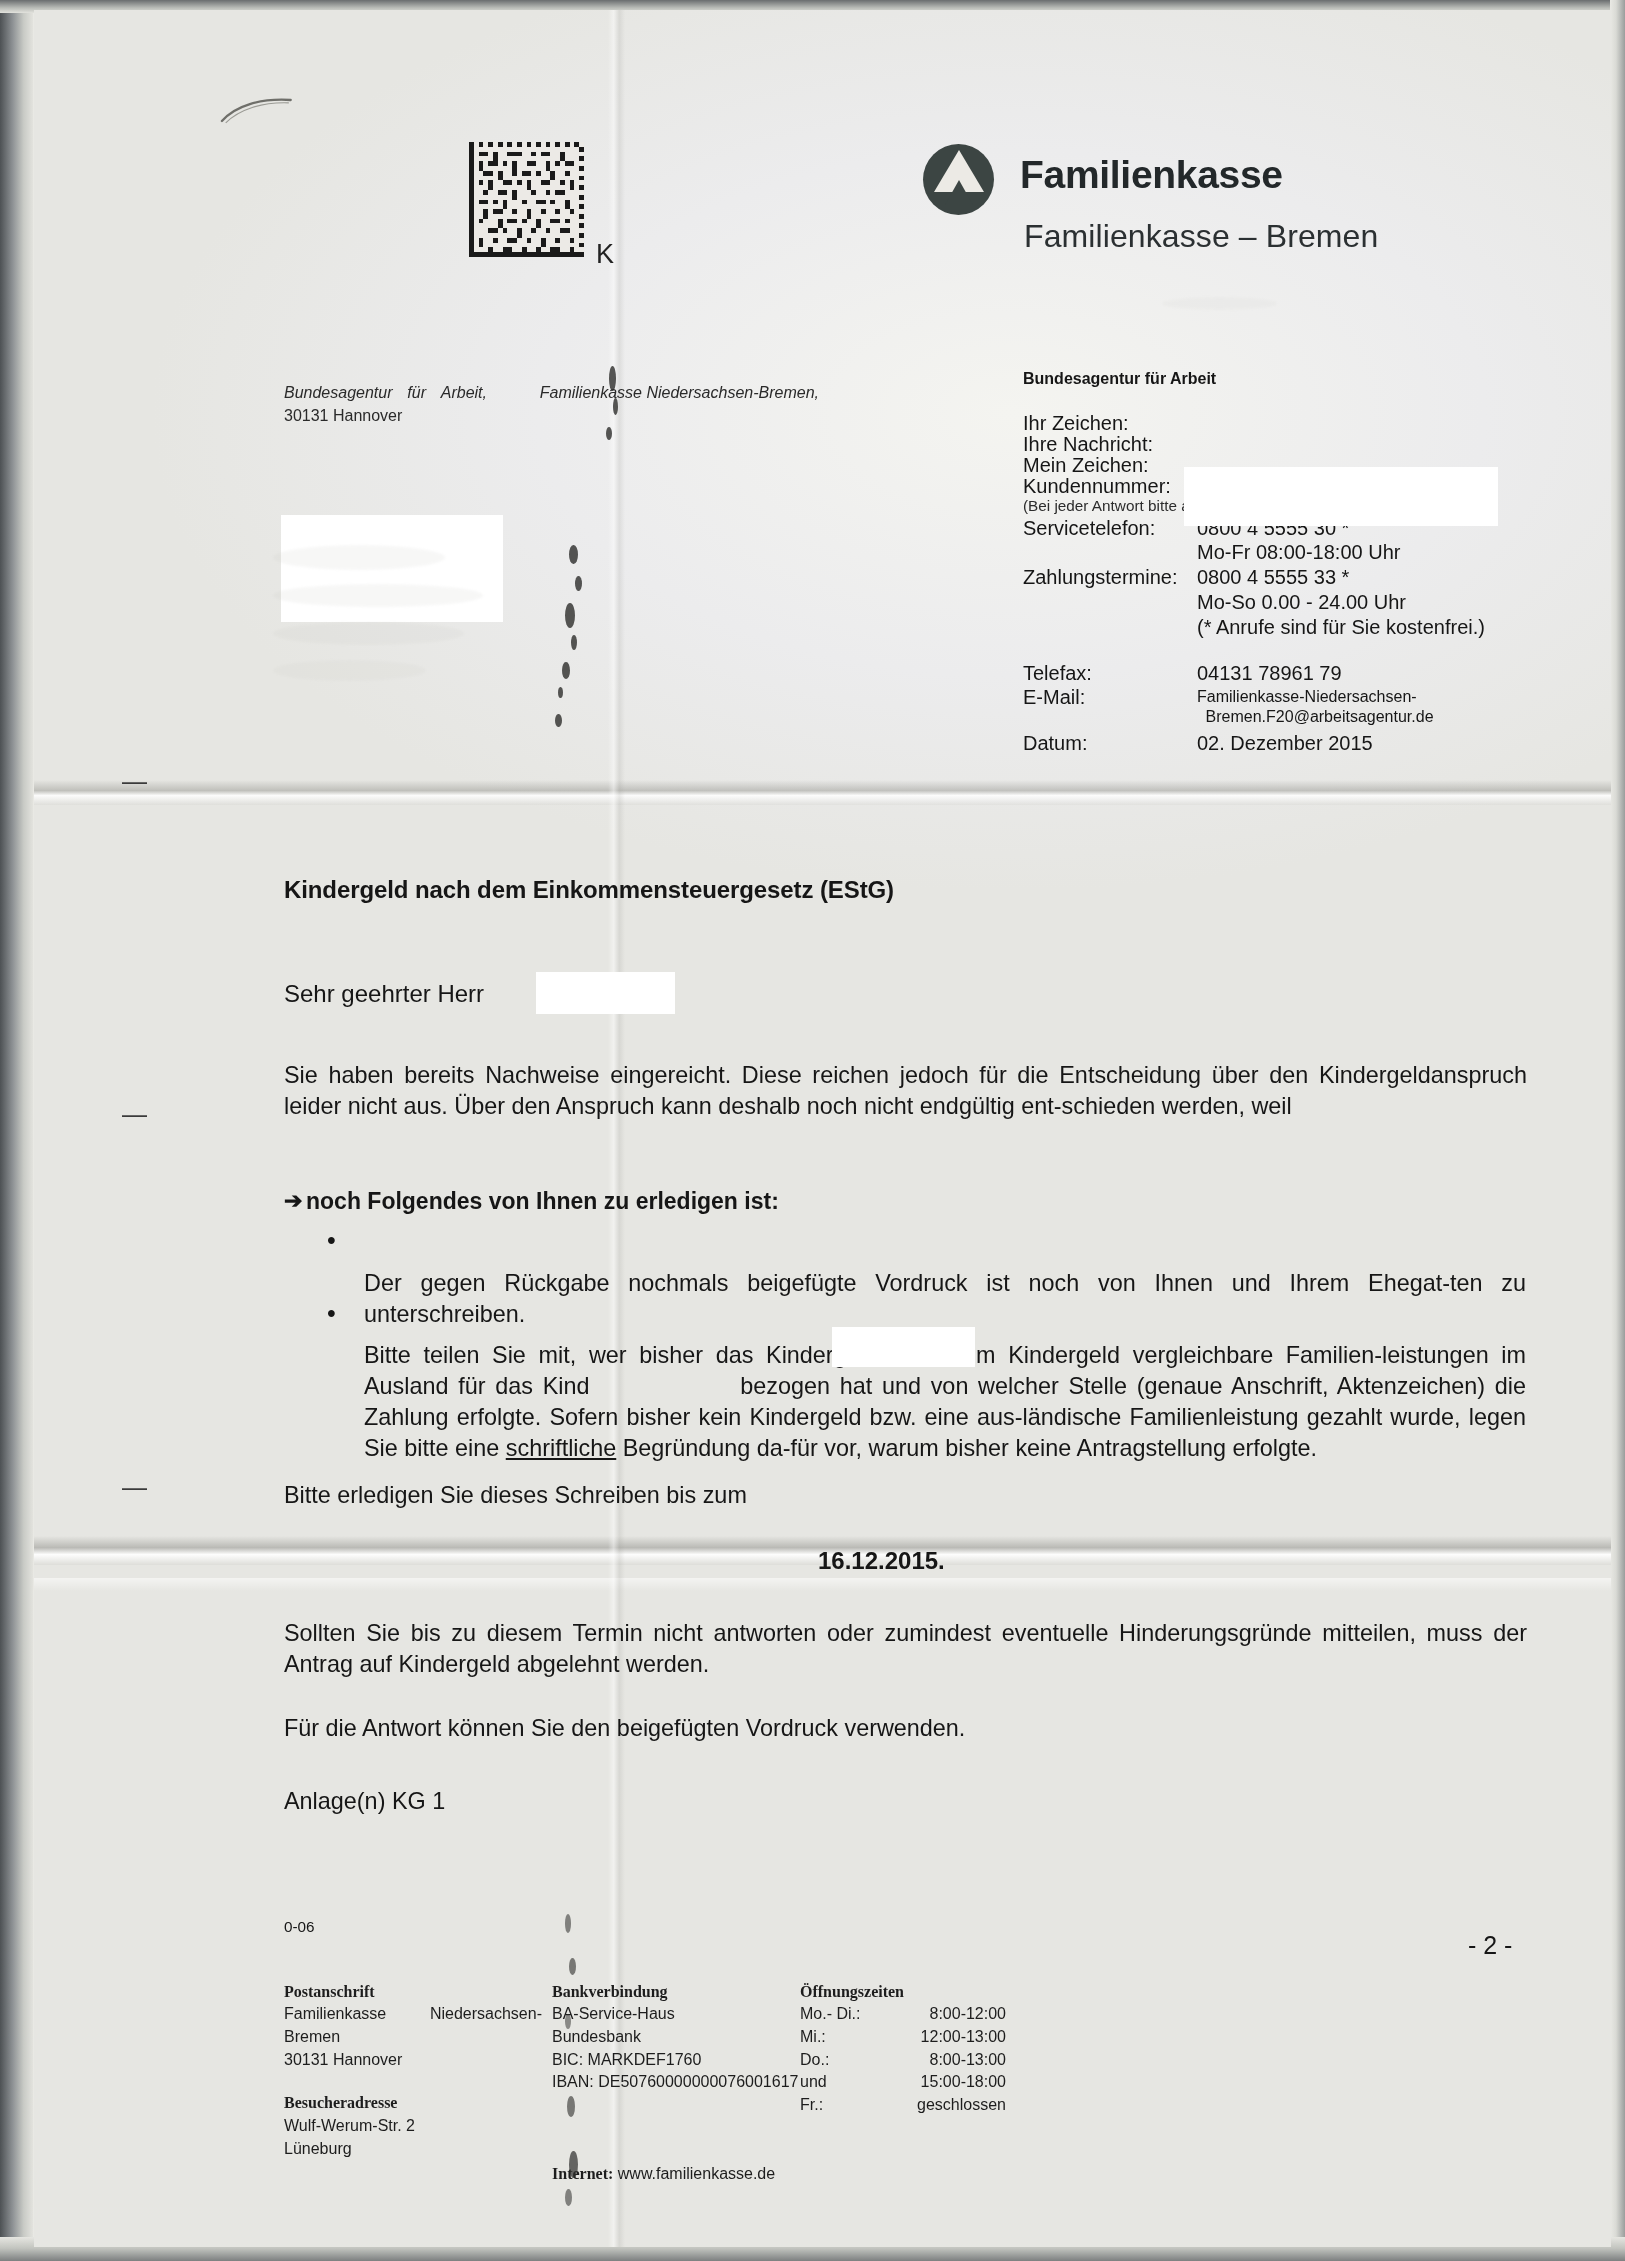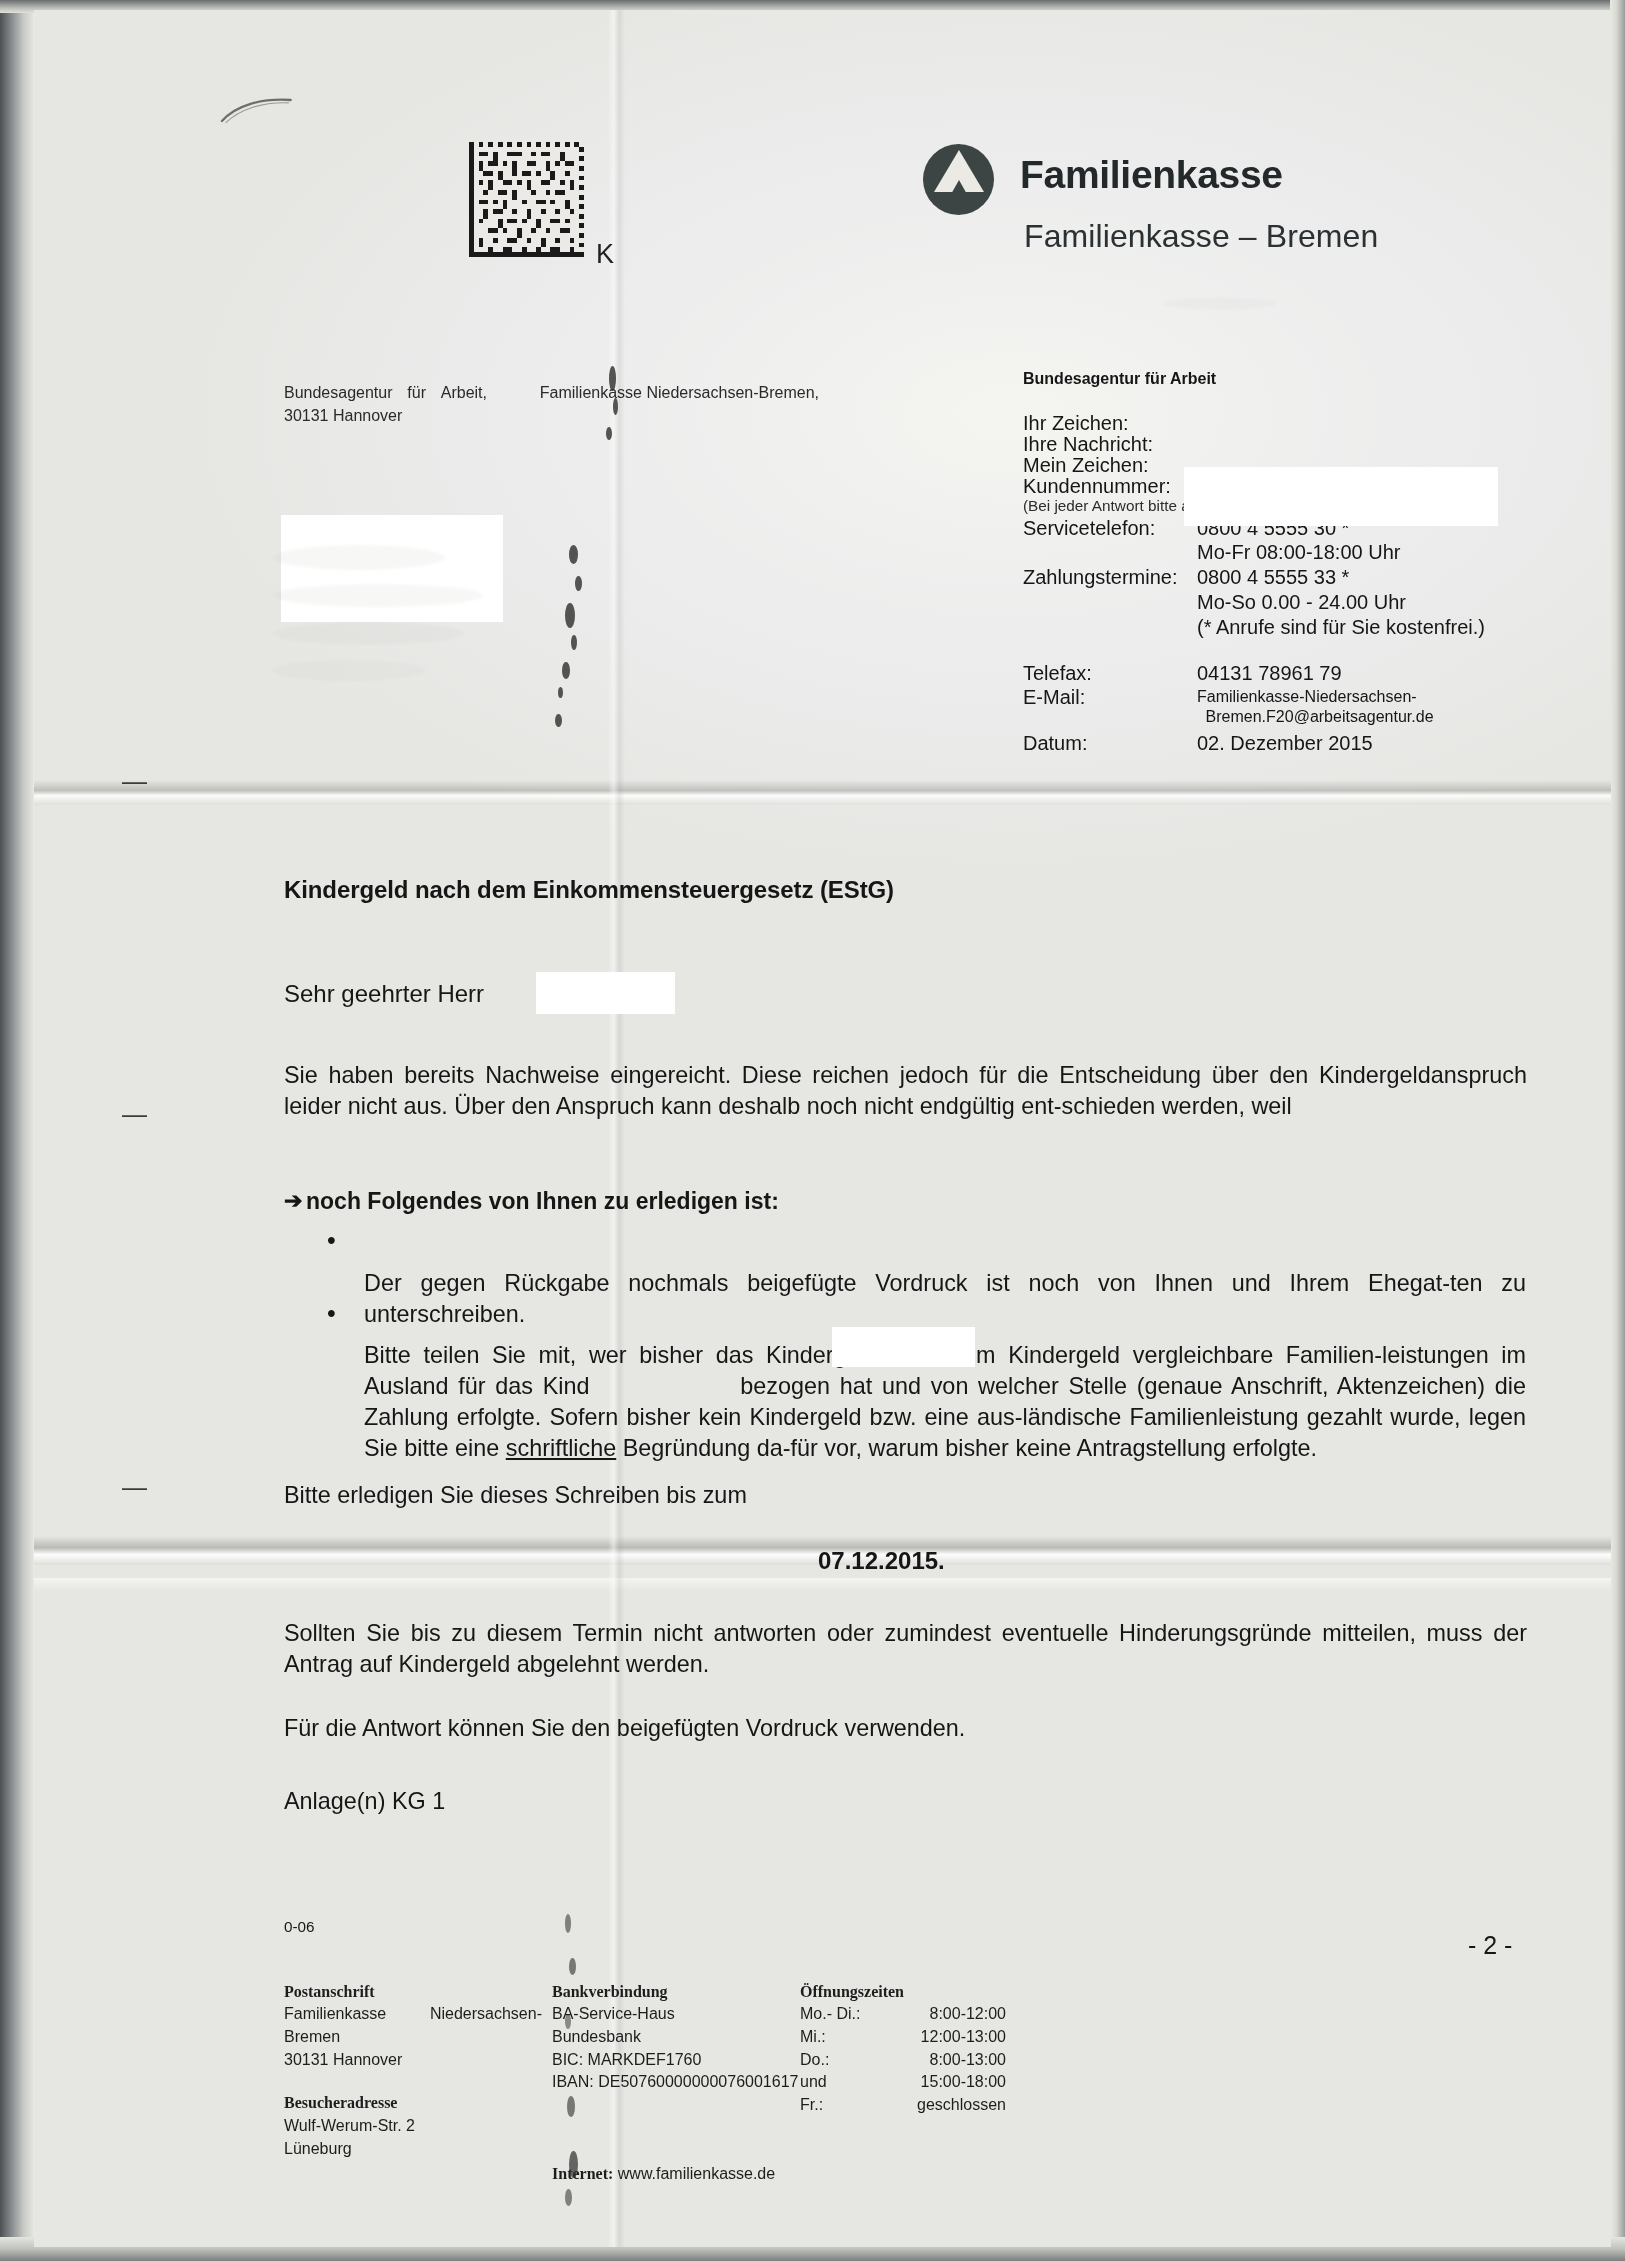--- a/index.html
+++ b/index.html
@@ -63,21 +63,21 @@
   
   #dmx{position:absolute;left:435px;top:132px;width:115px;height:115px;}
   #dmx-letter{position:absolute;left:562px;top:229px;font-size:27px;color:#222;}
 
   
   #clip{position:absolute;left:186px;top:86px;width:86px;height:29px;}
 
   
   #sender{position:absolute;left:250px;top:371px;width:535px;font-size:16px;
       color:#2a2a2a;line-height:1.45;}
-  #sender .l1{display:flex;justify-content:space-between;}
+  #sender .l1{display:flex;justify-content:space-between;font-style:italic;}
 
   
   #info{position:absolute;left:989px;top:361px;font-size:20px;line-height:1.0;color:#161616;}
   #info .hd{font-weight:bold;font-size:16px;}
   #info .row{display:flex;margin-top:1px;}
   #info .lab{width:174px;flex:0 0 174px;}
   #info .val{white-space:nowrap;}
   #info .small{font-size:15.3px;color:#2c2c2c;}
   #info .mail{font-size:16px;line-height:1.28;}
 
@@ -344,21 +344,21 @@
     <div class="bullet t" style="top:1289px;">•</div>
     <div class="bulltext t" style="top:1290px;">
       <span>Bitte teilen Sie mit, wer bisher das Kindergeld bzw. dem Kindergeld vergleichbare Familien-leistungen im Ausland für das Kind</span>
       <span style="display:inline-block;width:141px"></span><span>bezogen hat und von welcher Stelle (genaue Anschrift, Aktenzeichen) die Zahlung erfolgte. Sofern bisher kein Kindergeld bzw. eine aus-ländische Familienleistung gezahlt wurde, legen Sie bitte eine</span>
       <span class="ul">schriftliche</span>
       <span>Begründung da-für vor, warum bisher keine Antragstellung erfolgte.</span>
     </div>
     <div class="redact" style="left:798px;top:1317px;width:143px;height:40px;"></div>
 
     <div class="plain t" style="top:1470px;">Bitte erledigen Sie dieses Schreiben bis zum</div>
-    <div id="deadline" class="t">07.12.2015.</div>
+    <div id="deadline" class="t">16.12.2015.</div>
 
     <div class="para t" style="top:1608px;">Sollten Sie bis zu diesem Termin nicht antworten oder zumindest eventuelle Hinderungsgründe mitteilen, muss der Antrag auf Kindergeld abgelehnt werden.</div>
 
     <div class="plain t" style="top:1703px;">Für die Antwort können Sie den beigefügten Vordruck verwenden.</div>
 
     <div class="plain t" style="top:1776px;">Anlage(n)  KG 1</div>
 
     <div class="mdash" style="left:88px;top:757px;">—</div>
     <div class="mdash" style="left:88px;top:1090px;">—</div>
     <div class="mdash" style="left:88px;top:1463px;">—</div>

